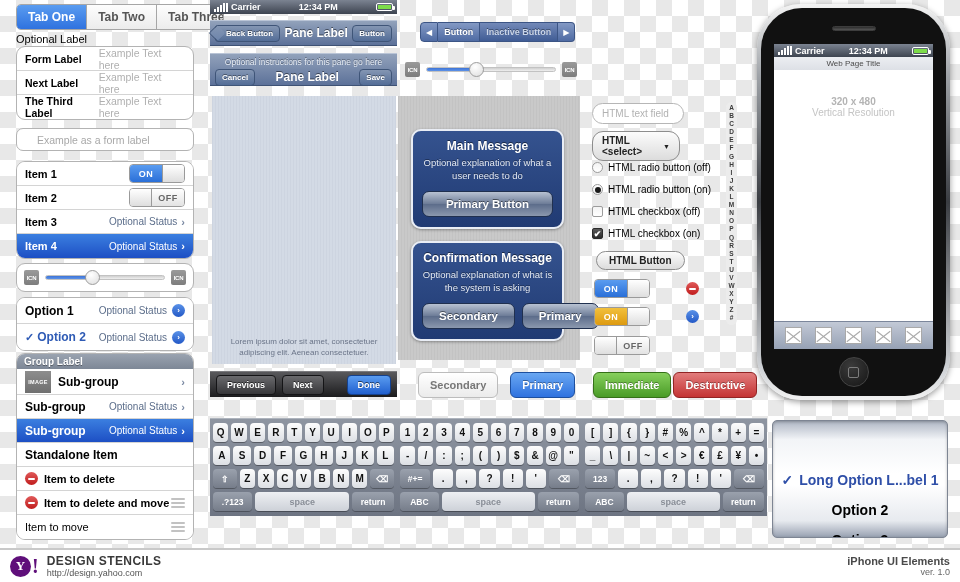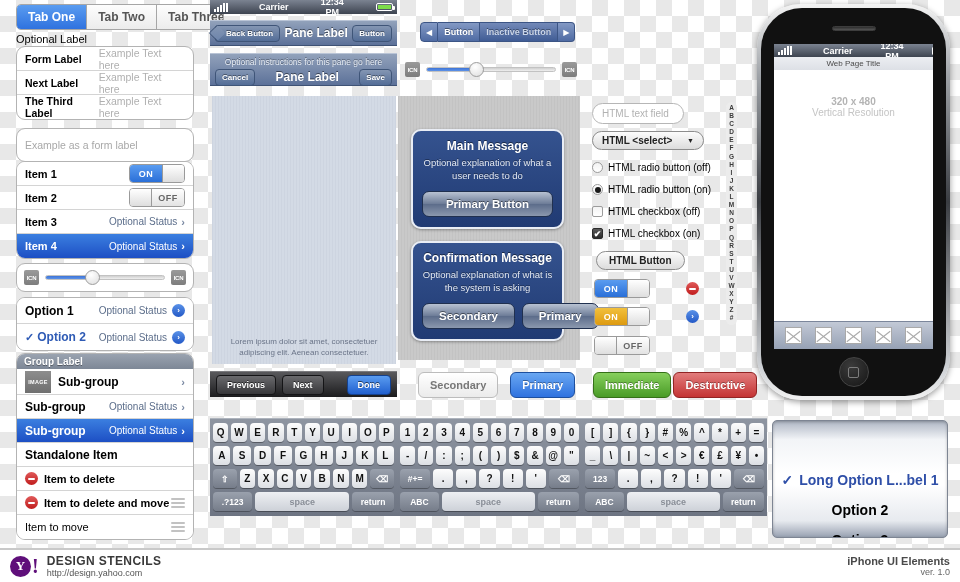--- a/index.html
+++ b/index.html
@@ -92,21 +92,21 @@
 
   .group-hdr { background: linear-gradient(#9aa3b0,#7d8796); color:#fff; font-size:10px;
                font-weight:bold; padding:2px 7px; text-shadow:0 1px 0 rgba(0,0,0,.35); }
   .thumbimg { width:26px; height:22px; background: linear-gradient(#8d8d8d,#6f6f6f); color:#fff;
               font-size:5.5px; font-weight:bold; display:flex; align-items:center;
               justify-content:center; margin-right:7px; letter-spacing:.3px;}
 
   
   .statusbar { height:14px; background: linear-gradient(#6e7686,#ララ); }
   .statusbar { background: linear-gradient(#7b8391,#3d4450); display:flex; align-items:center;
-               padding:0 4px; color:#fff; font-size:9px; font-weight:bold;gap:28px; }
+               padding:0 4px; color:#fff; font-size:9px; font-weight:bold; }
   .bars { display:flex; align-items:flex-end; gap:1px; margin-right:3px; }
   .bars i { display:block; width:2px; background:#fff; }
   .battery { width:17px; height:8px; border:1px solid #fff; border-radius:2px; position:relative; }
   .battery i { position:absolute; left:1px; top:1px; bottom:1px; right:1px; background:#7ddc4a; }
   .battery:after { content:''; position:absolute; right:-3px; top:2px; width:2px; height:4px;
                    background:#fff; border-radius:0 1px 1px 0;}
 
   .navbar { height:26px; background: linear-gradient(#8b9bb5,#4f6party); }
   .navbar { background: linear-gradient(#92a2bb,#5c7199); display:flex; align-items:center;
             padding:0 5px; border-top:1px solid #b9c4d6; border-bottom:1px solid #3e5275; }
@@ -272,22 +272,22 @@
     <div class="formrow">
       <span class="fl">Next Label</span>
       <span class="fv">Example Text here</span>
     </div>
     <div class="formrow">
       <span class="fl">The Third Label</span>
       <span class="fv">Example Text here</span>
     </div>
   </div>
 
-  <div class="abs cell-group" style="left:16px; top:128px; width:178px; height:34px;
-       display:flex; align-items:center; padding:0 8px;">
+  <div class="abs cell-group" style="left:16px; top:128px; width:178px; height:23px;
+       display:flex; align-items:center; padding:0 20px;border-radius:7px;">
     <span class="ph" style="font-size:10.5px;">Example as a form label</span>
   </div>
 
   <div class="abs cell-group" style="left:16px; top:161px; width:178px;">
     <div class="cell">
       <span class="lbl">Item 1</span>
       <span class="spacer"></span>
       <div class="sw">
         <div class="on">ON</div>
         <div class="knob"></div>
@@ -478,21 +478,21 @@
     <h3>Confirmation Message</h3>
     <p>Optional explanation of what is the system is asking</p>
     <div class="dlgrow">
       <div class="dlgbtn">Secondary</div>
       <div class="dlgbtn">Primary</div>
     </div>
   </div>
 
   <div class="abs htxt" style="left:592px; top:103px; width:92px;">HTML text field</div>
 
-  <div class="abs hsel" style="left:592px; top:131px; width:112px;">
+  <div class="abs hsel" style="left:592px; top:131px; width:88px;">
     <span>HTML &lt;select&gt;</span>
     <span class="arr">▼</span>
   </div>
 
   <div class="abs optrow" style="left:592px; top:162px;">
     <span class="radio"></span>
     <span>HTML radio button (off)</span>
   </div>
   <div class="abs optrow" style="left:592px; top:184px;">
     <span class="radio on">

